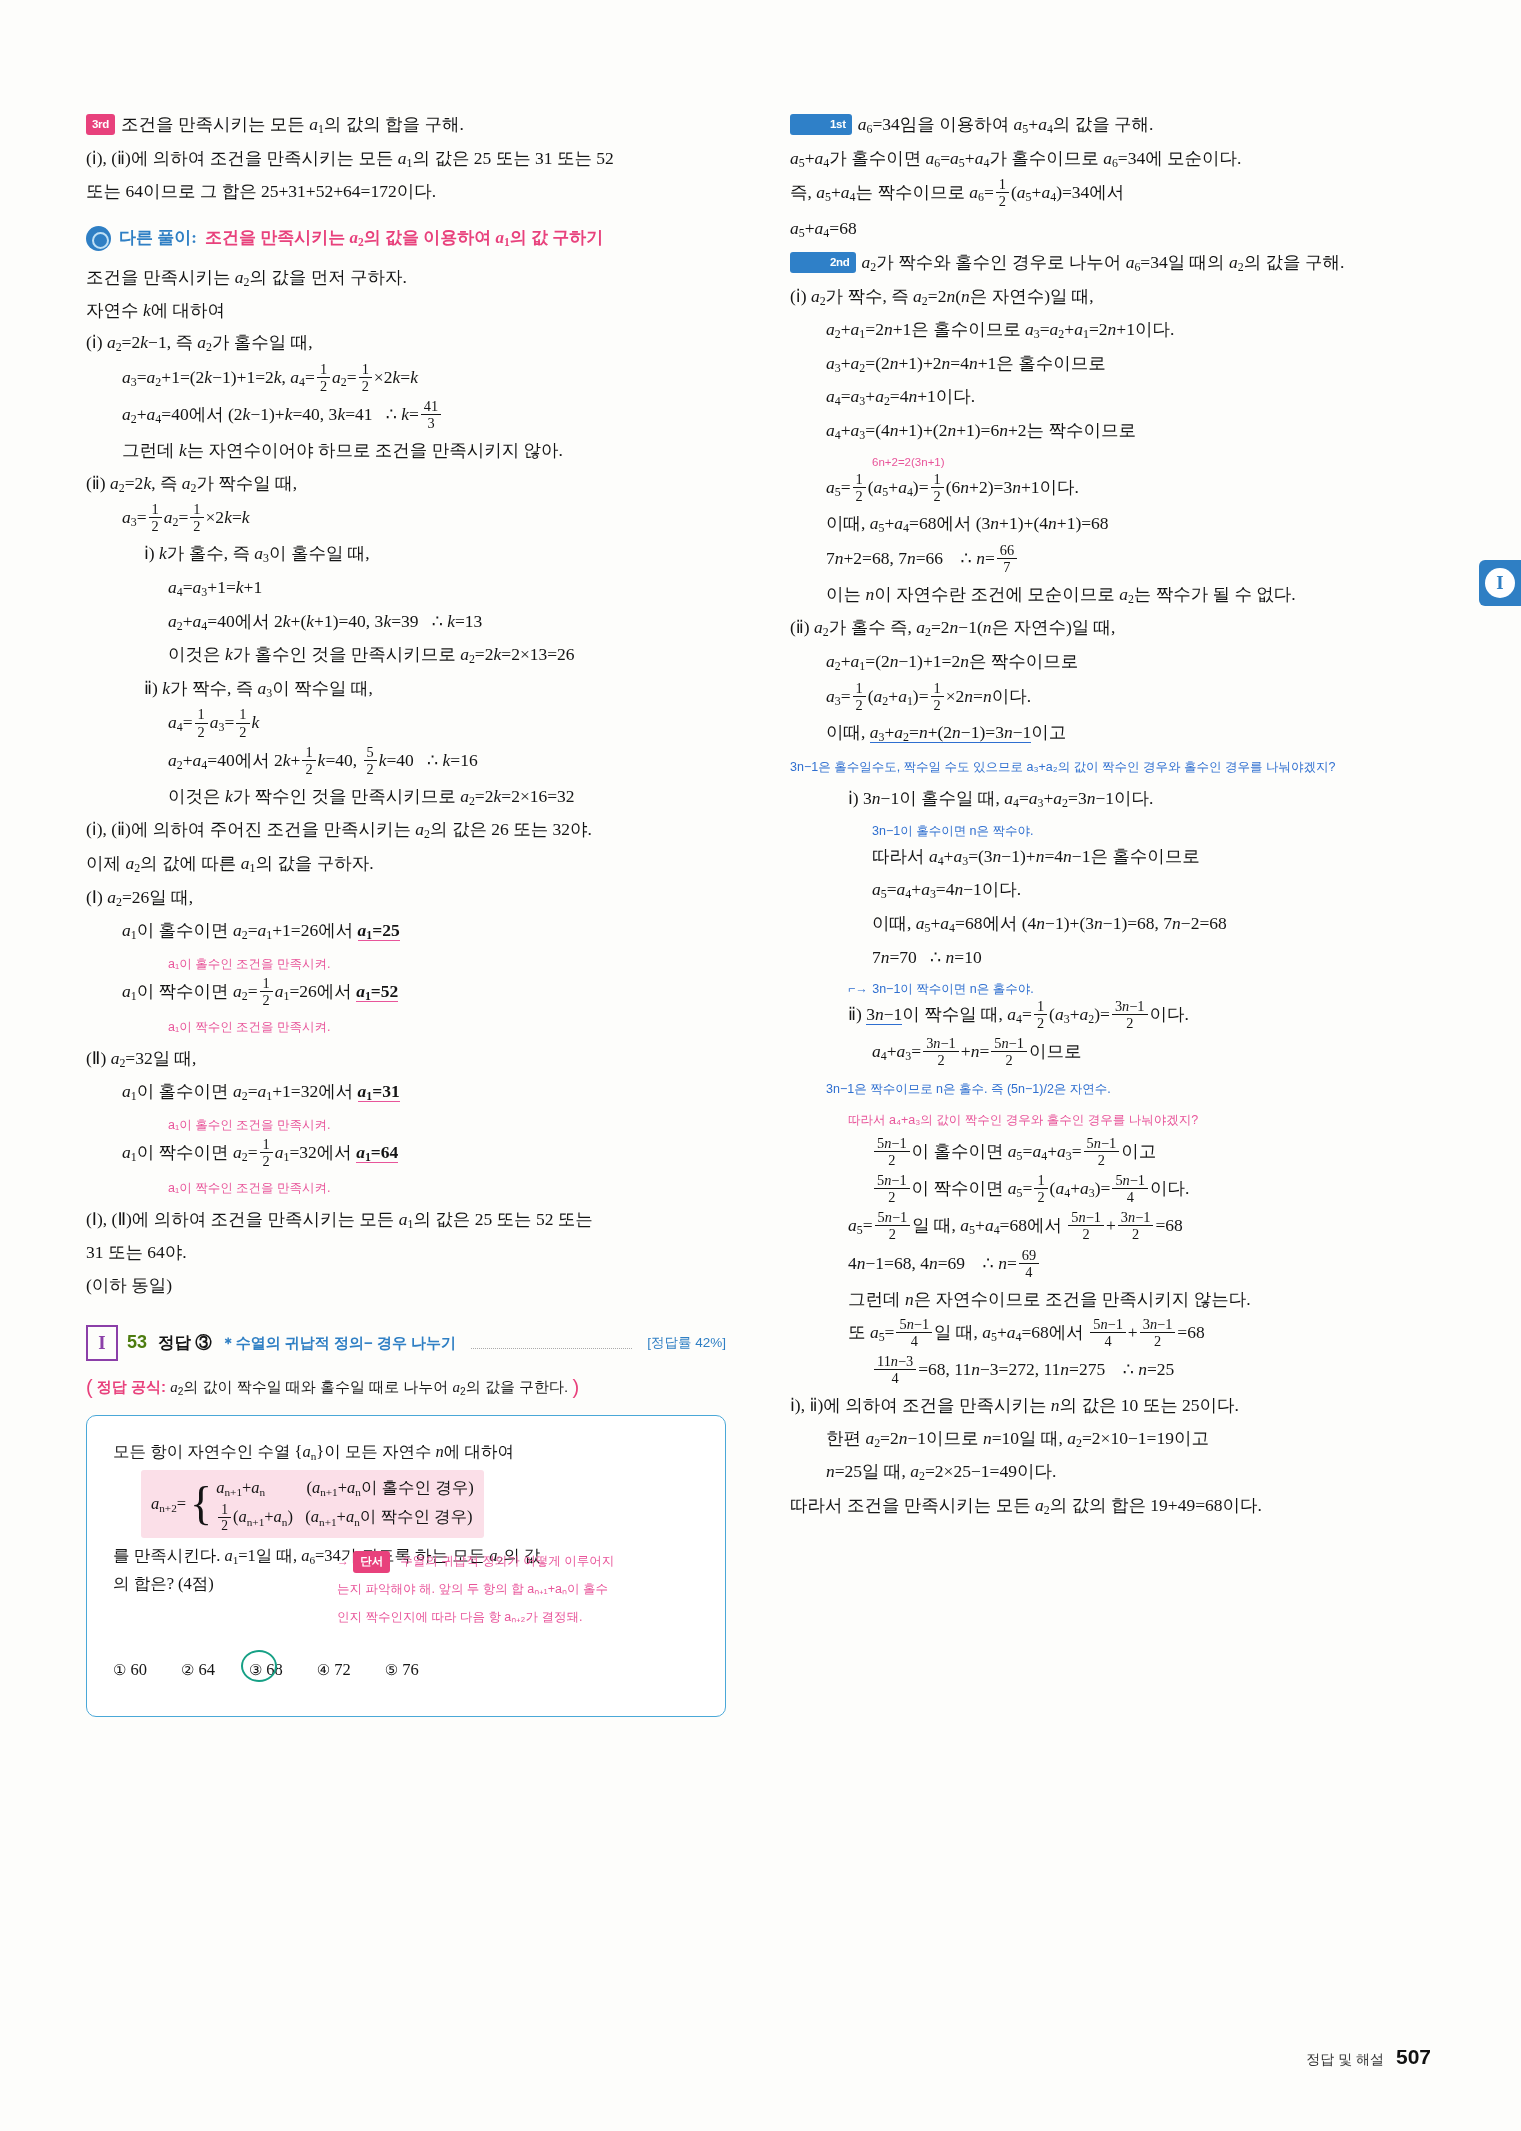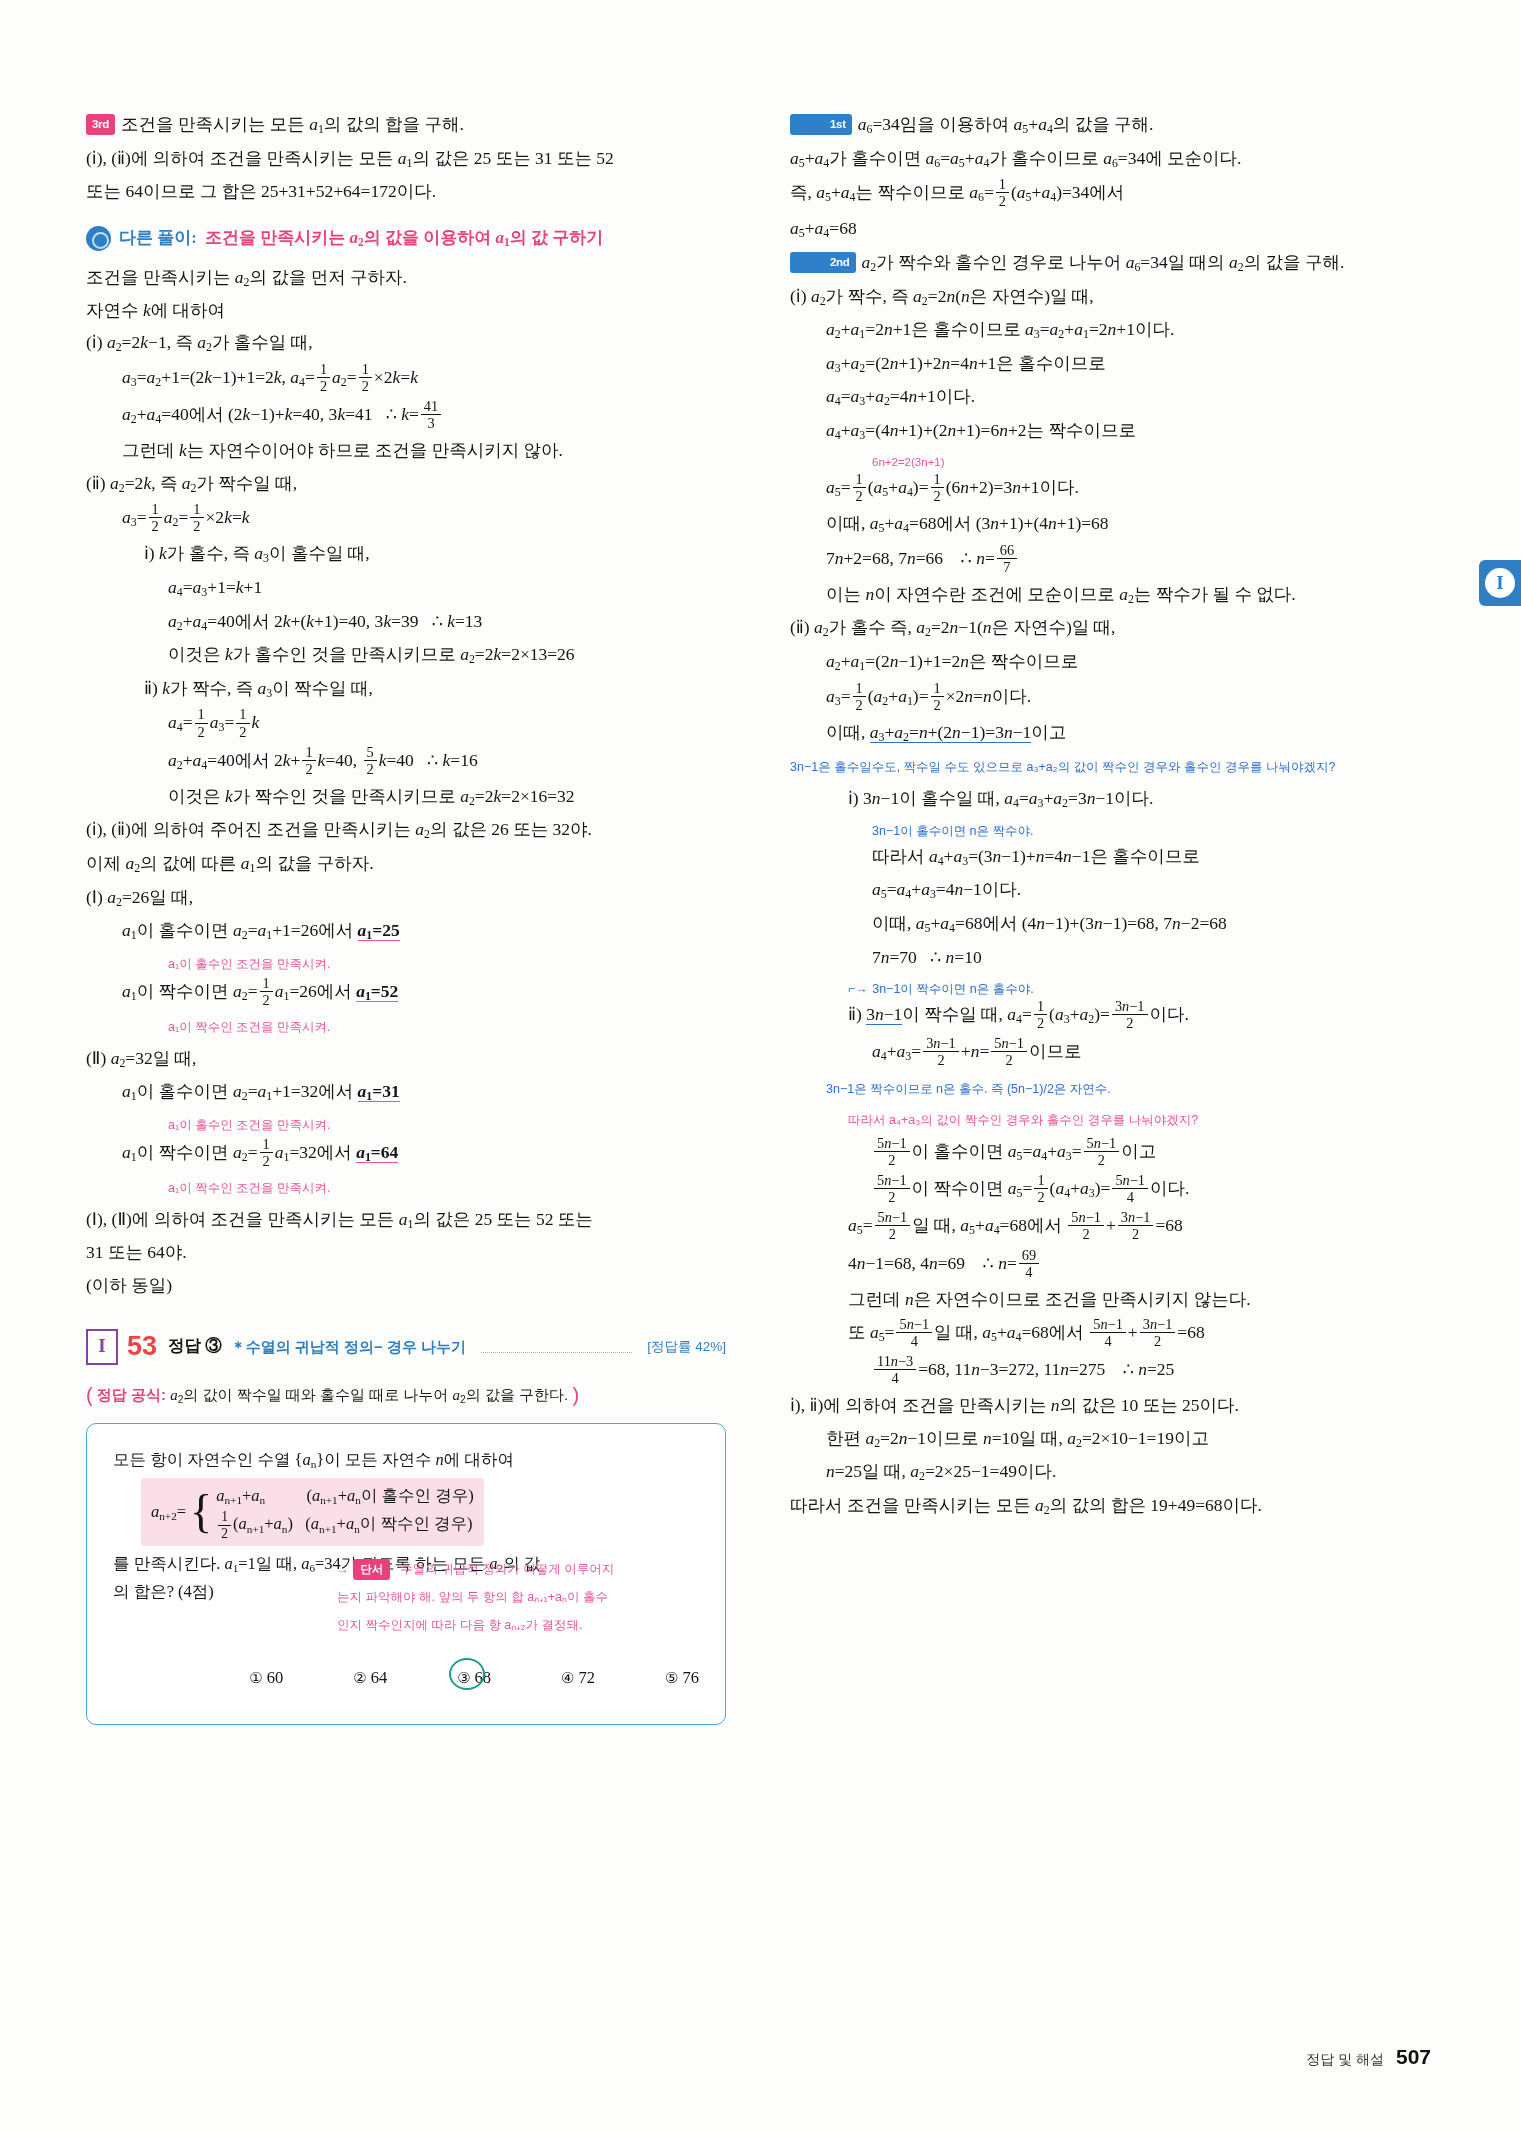--- a/index.html
+++ b/index.html
@@ -154,23 +154,23 @@
   }
   .prob-num-box {
     width: 28px; height: 32px;
     border: 2px solid #8b3fa8;
     color: #8b3fa8;
     display: flex; align-items: center; justify-content: center;
     font-weight: bold; font-size: 19px;
     font-family: "Liberation Serif", serif;
   }
   .prob-no {
-    font-size: 27px;
-    font-weight: bold;
-    color: #ef4444;
+    font-size: 18px;
+    font-weight: bold;
+    color: #4d7c0f;
     font-family: "Liberation Sans", sans-serif;
   }
   .prob-ans {
     font-size: 16.5px;
     font-weight: bold;
     margin-left: 2px;
   }
   .prob-topic {
     color: #2f7fc4;
     font-size: 15px;
@@ -236,24 +236,23 @@
     margin-right: 6px;
   }
   .hint-text {
     color: #e8559a;
     font-family: "Liberation Sans", sans-serif;
     font-size: 12.5px;
     line-height: 1.45;
   }
   .choices {
     display: flex;
-    gap: 70px;
+    gap: 34px;
     margin-top: 18px;
     font-size: 16.5px;
-    justify-content: flex-end;
   }
   .circled { font-size: 15px; margin-right: 4px;}
   .choice-marked {
     position: relative;
     display: inline-block;
   }
   .choice-marked::after {
     content: "";
     position: absolute;
     left: -8px; top: -6px;

